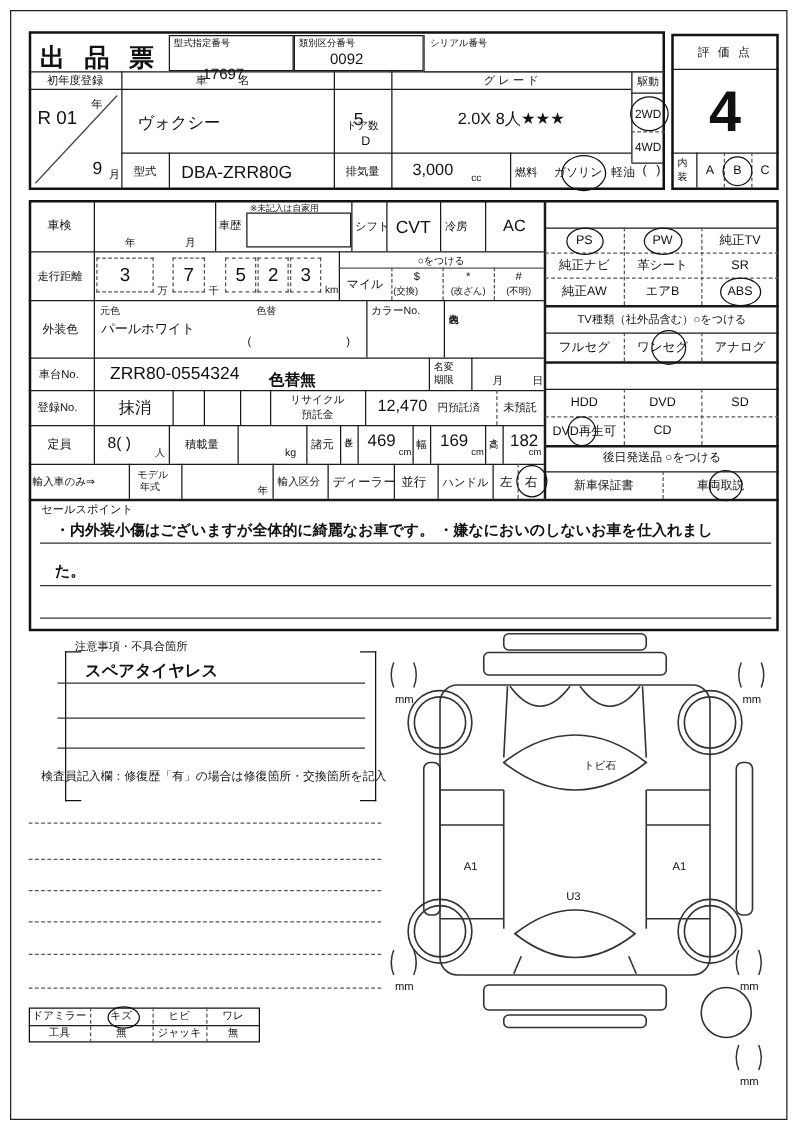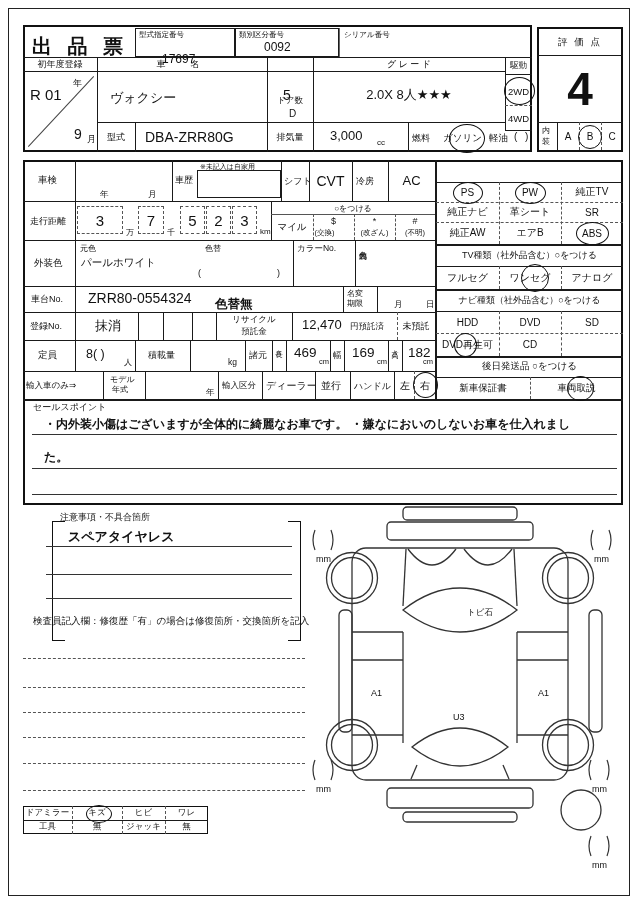--- a/index.html
+++ b/index.html
@@ -253,21 +253,20 @@
 
   <div class="ab f9 ctr" style="left:436px;top:244px;width:187px;height:22px;">TV種類（社外品含む）○をつける</div>
   <div class="hl" style="left:436px;top:266px;width:187px;"></div>
   <div class="ab f10 ctr" style="left:436px;top:266px;width:63px;height:23px;">フルセグ</div>
   <div class="ab f10 ctr" style="left:499px;top:266px;width:62px;height:23px;">ワンセグ</div>
   <div class="ab f10 ctr" style="left:561px;top:266px;width:62px;height:23px;">アナログ</div>
   <div class="dash-v" style="left:499px;top:266px;height:23px;"></div>
   <div class="dash-v" style="left:561px;top:266px;height:23px;"></div>
   <div class="hl hl2" style="left:436px;top:289px;width:187px;"></div>
 
-  <div class="ab f9 ctr" style="left:436px;top:289px;width:187px;height:22px;">ナビ種類（社外品含む）○をつける</div>
   <div class="hl" style="left:436px;top:311px;width:187px;"></div>
   <div class="ab f10 ctr" style="left:436px;top:311px;width:63px;height:22px;">HDD</div>
   <div class="ab f10 ctr" style="left:499px;top:311px;width:62px;height:22px;">DVD</div>
   <div class="ab f10 ctr" style="left:561px;top:311px;width:62px;height:22px;">SD</div>
   <div class="dash-h" style="left:436px;top:333px;width:187px;"></div>
   <div class="ab f10 ctr" style="left:436px;top:333px;width:63px;height:23px;">DVD再生可</div>
   <div class="ab f10 ctr" style="left:499px;top:333px;width:62px;height:23px;">CD</div>
   <div class="dash-v" style="left:499px;top:311px;height:45px;"></div>
   <div class="dash-v" style="left:561px;top:311px;height:45px;"></div>
   <div class="hl hl2" style="left:436px;top:356px;width:187px;"></div>

